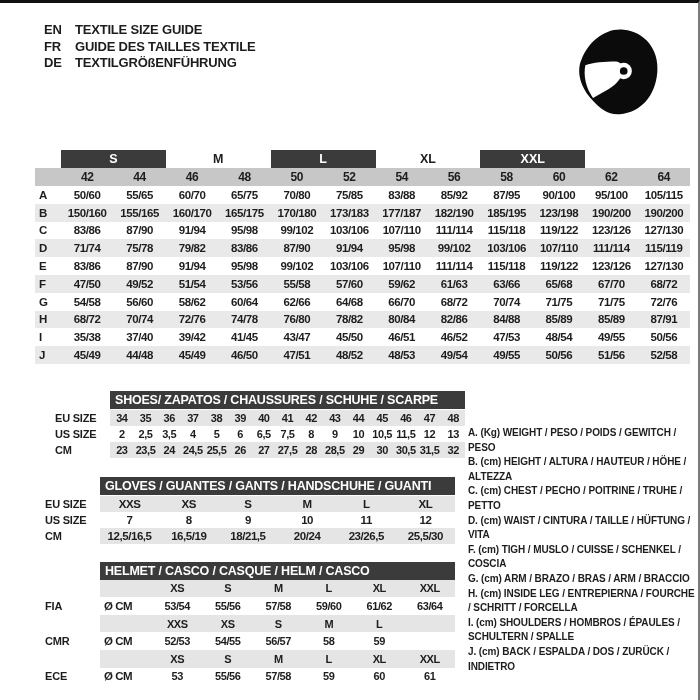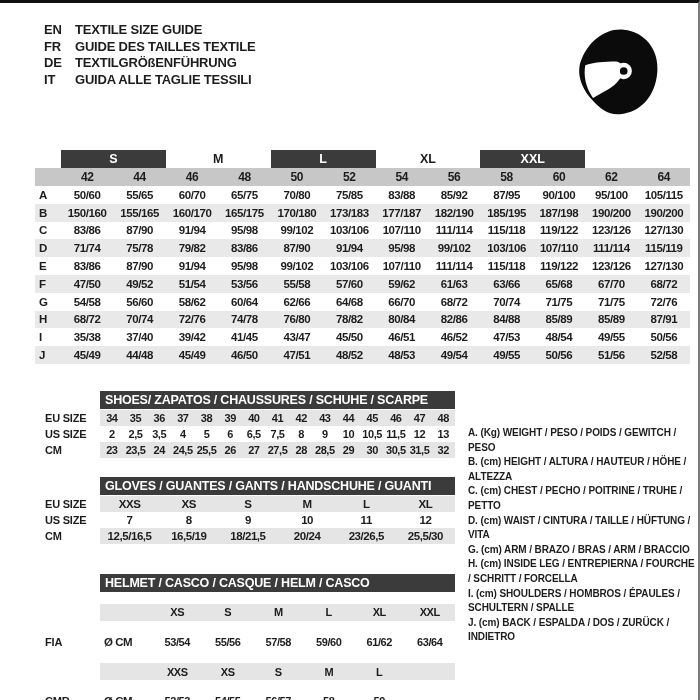--- a/index.html
+++ b/index.html
@@ -24,27 +24,27 @@
   .tx-group.dark{background:#3b3b3b;color:#ffffff;}
   .tx-sizes{height:18px;background:#c7c7c7;}
   .tx-sizes .tx-cell{font-size:12px;}
   .tx-data{height:17.8px;}
   .tx-data.stripe{background:#e9e9e9;}
   .tx-cell{text-align:center;font-size:11.5px;letter-spacing:-0.4px;white-space:nowrap;}
   .tx-letter{text-align:left;padding-left:4px;font-size:11.5px;}
 
   
   .sec-grid{position:absolute;width:420px;}
-  .shoes-grid{left:35px;top:388px;}
+  .shoes-grid{left:45px;top:388px;}
   .gloves-grid{left:35px;top:474px;}
   .helmet-grid{left:35px;top:559px;}
   .sec-row{display:grid;align-items:stretch;height:16px;}
   .shoes-grid .sec-row{grid-template-columns:65px repeat(15,1fr);}
   .gloves-grid .sec-row{grid-template-columns:65px repeat(6,1fr);}
-  .helmet-grid .sec-row{grid-template-columns:65px 52px repeat(6,1fr);height:17.6px;margin-top:12px;}
+  .helmet-grid .sec-row{grid-template-columns:65px 52px repeat(6,1fr);height:17.6px;}
   .sec-head{height:19px;}
   .sec-band{background:#3b3b3b;color:#fff;font-size:12.5px;letter-spacing:-0.2px;
             height:18px;line-height:18px;padding-left:5px;grid-column:2 / -1;white-space:nowrap;}
   .side-label{font-size:11px;letter-spacing:-0.2px;padding-left:10px;display:flex;align-items:center;}
   .sec-cell{text-align:center;font-size:11px;letter-spacing:-0.45px;white-space:nowrap;
             display:flex;align-items:center;justify-content:center;}
   .sec-cell.shade{background:#e5e5e5;}
   .sec-cell.unit{justify-content:flex-start;padding-left:4px;font-size:11.5px;}
   .gloves-grid .sec-cell{font-size:11.5px;}
 
@@ -62,24 +62,20 @@
         <span class="lang-code">EN</span>
         <span class="lang-text">TEXTILE SIZE GUIDE</span>
       </div>
       <div class="lang-row">
         <span class="lang-code">FR</span>
         <span class="lang-text">GUIDE DES TAILLES TEXTILE</span>
       </div>
       <div class="lang-row">
         <span class="lang-code">DE</span>
         <span class="lang-text">TEXTILGRÖßENFÜHRUNG</span>
-      </div>
-      <div class="lang-row">
-        <span class="lang-code">IT</span>
-        <span class="lang-text">GUIDA ALLE TAGLIE TESSILI</span>
       </div>
     </div>
 
   <svg class="helmet-logo" viewBox="0 0 100 100" xmlns="http://www.w3.org/2000/svg" aria-hidden="true">
     <path d="M57 7 C79 9 94 28 92 51 C90 76 75 93 53 95 C41 96 33 90 24 80 C13 68 7 52 13 38 C20 20 37 5 57 7 Z" fill="#0b0b0b"></path>
     <path d="M17 44 C15 54 17 67 25 78 L41 69 C51 63 56 56 56 48 C56 44 53 40 49 40 C37 40 25 41 17 44 Z" fill="#ffffff"></path>
     <circle cx="57" cy="50" r="8.5" fill="#ffffff"></circle>
     <circle cx="57" cy="50" r="4" fill="#0b0b0b"></circle>
   </svg>
 
@@ -125,21 +121,21 @@
         <div class="tx-cell tx-letter">B</div>
         <div class="tx-cell">150/160</div>
         <div class="tx-cell">155/165</div>
         <div class="tx-cell">160/170</div>
         <div class="tx-cell">165/175</div>
         <div class="tx-cell">170/180</div>
         <div class="tx-cell">173/183</div>
         <div class="tx-cell">177/187</div>
         <div class="tx-cell">182/190</div>
         <div class="tx-cell">185/195</div>
-        <div class="tx-cell">187/198</div>
+        <div class="tx-cell">123/198</div>
         <div class="tx-cell">190/200</div>
         <div class="tx-cell">190/200</div>
       </div>
       <div class="tx-row tx-data">
         <div class="tx-cell tx-letter">C</div>
         <div class="tx-cell">83/86</div>
         <div class="tx-cell">87/90</div>
         <div class="tx-cell">91/94</div>
         <div class="tx-cell">95/98</div>
         <div class="tx-cell">99/102</div>
@@ -418,19 +414,20 @@
         <div class="sec-cell">60</div>
         <div class="sec-cell">61</div>
       </div>
     </div>
 
   <div class="legend">
       <div class="legend-item">A. (Kg) WEIGHT / PESO / POIDS / GEWITCH / PESO</div>
       <div class="legend-item">B. (cm) HEIGHT / ALTURA / HAUTEUR / HÖHE / ALTEZZA</div>
       <div class="legend-item">C. (cm) CHEST / PECHO / POITRINE / TRUHE / PETTO</div>
       <div class="legend-item">D. (cm) WAIST / CINTURA / TAILLE / HÜFTUNG / VITA</div>
+      <div class="legend-item">F. (cm) TIGH / MUSLO / CUISSE / SCHENKEL / COSCIA</div>
       <div class="legend-item">G. (cm) ARM / BRAZO / BRAS / ARM / BRACCIO</div>
       <div class="legend-item">H. (cm) INSIDE LEG / ENTREPIERNA / FOURCHE / SCHRITT / FORCELLA</div>
       <div class="legend-item">I. (cm) SHOULDERS / HOMBROS / ÉPAULES / SCHULTERN / SPALLE</div>
       <div class="legend-item">J. (cm) BACK / ESPALDA / DOS / ZURÜCK / INDIETRO</div>
     </div>
 
 </div>
 
 </body></html>

